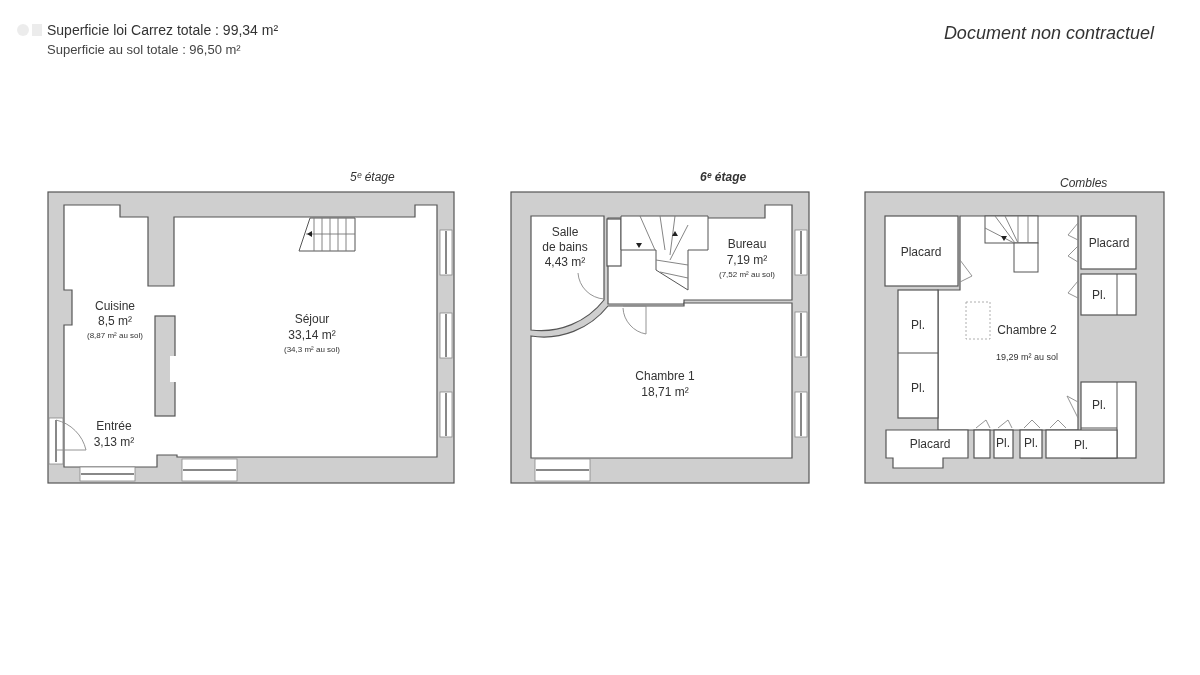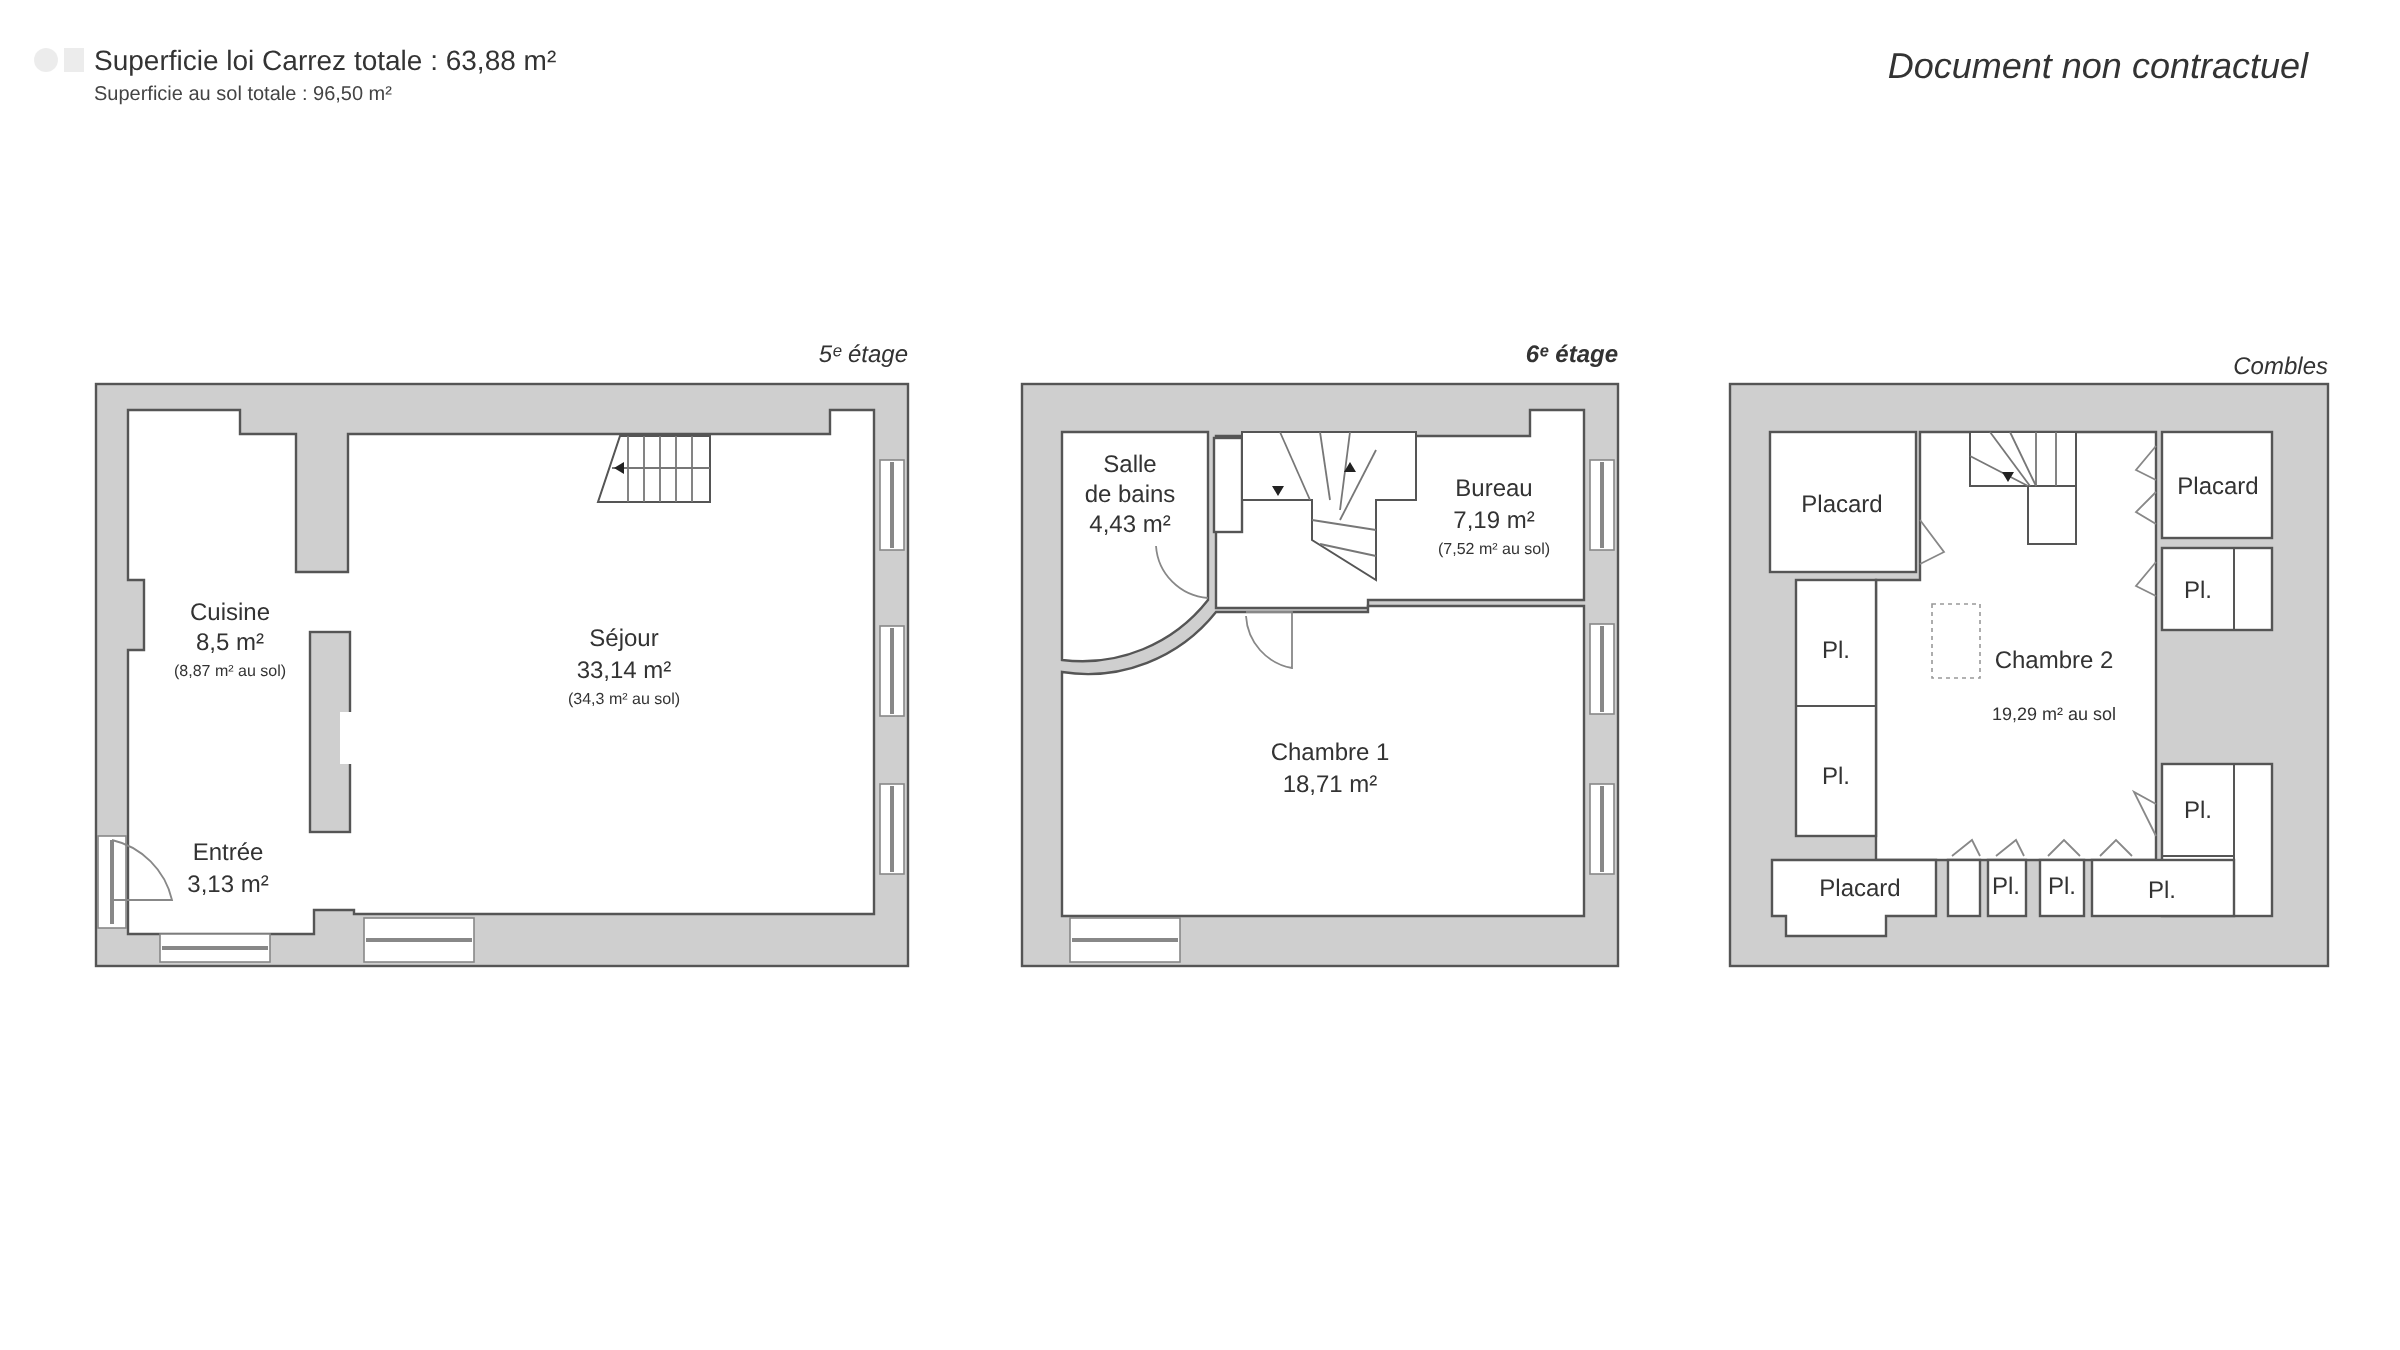--- a/index.html
+++ b/index.html
@@ -1,33 +1,33 @@
 <!DOCTYPE html>
 <html><head>
 <meta charset="utf-8">
 <style>
   html, body { margin:0; padding:0; }
   body { width:1200px; height:675px; background:#ffffff; position:relative; overflow:hidden;
          font-family:"Liberation Sans", "DejaVu Sans", sans-serif; color:#333; }
   .hdr-main { position:absolute; left:47px; top:22px; font-size:14px; color:#333; }
-  .hdr-sub { position:absolute; left:47px; top:42px; font-size:10px; color:#444; }
+  .hdr-sub { position:absolute; left:47px; top:42px; font-size:13px; color:#444; }
   .hdr-right { position:absolute; right:46px; top:23px; font-size:18px; font-style:italic; color:#333; }
   .wm { position:absolute; left:16px; top:22px; width:28px; height:16px; opacity:0.15; }
-  .floor-label { position:absolute; font-size:12px; font-style:italic; color:#333; text-align:right; }
+  .floor-label { position:absolute; font-size:12px; font-style:italic; color:#333; }
   svg.plans { position:absolute; left:0; top:0; }
   .rl { font-family:"Liberation Sans", "DejaVu Sans", sans-serif; fill:#333; text-anchor:middle; }
 </style>
 </head>
 <body>
 
 <svg class="wm" viewBox="0 0 28 16">
   <circle cx="7" cy="8" r="6" fill="#888"></circle>
   <rect x="16" y="2" width="10" height="12" fill="#888"></rect>
 </svg>
-<div class="hdr-main">Superficie loi Carrez totale : 63,88 m²</div>
+<div class="hdr-main">Superficie loi Carrez totale : 99,34 m²</div>
 <div class="hdr-sub">Superficie au sol totale : 96,50 m²</div>
 <div class="hdr-right">Document non contractuel</div>
 
 <div class="floor-label" style="left:350px; top:170px; width:104px;">5ᵉ étage</div>
 <div class="floor-label" style="left:700px; top:170px; width:109px;font-weight:bold;">6ᵉ étage</div>
 <div class="floor-label" style="left:1060px; top:176px; width:104px;">Combles</div>
 
 <svg class="plans" width="1200" height="675" viewBox="0 0 1200 675">
   <defs>
     <style>

